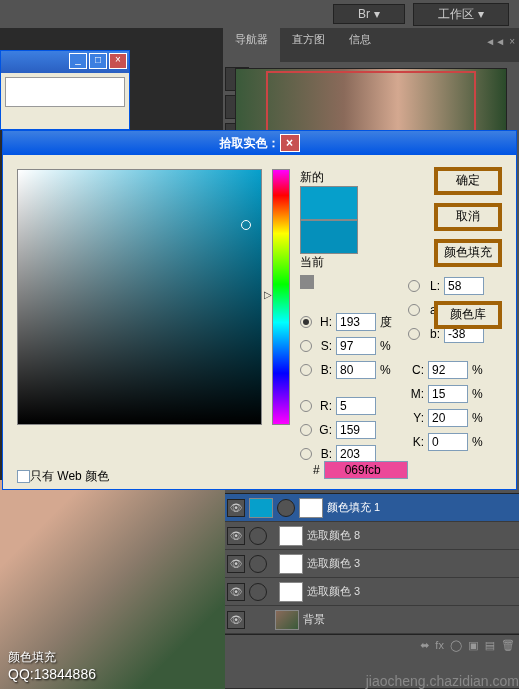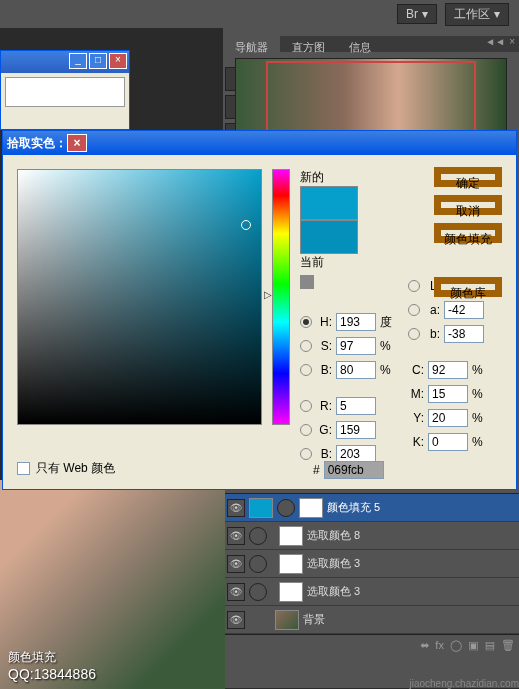--- a/index.html
+++ b/index.html
@@ -1,20 +1,20 @@
 <!DOCTYPE html>
 <html><head>
 <meta charset="utf-8">
 <style>
 *{box-sizing:border-box;margin:0;padding:0;font-family:"Microsoft YaHei",SimSun,sans-serif;font-size:12px}
 body{background:#2a2a2a;width:519px;height:689px;position:relative;overflow:hidden}
 .top-bar{background:#535353;height:28px;display:flex;justify-content:flex-end;align-items:center;padding:0 10px;gap:8px}
-.top-btn{background:#3a3a3a;border:1px solid #222;color:#ccc;padding:2px 8px;display:flex;align-items:center;gap:4px}
+.top-btn{background:#3a3a3a;border:1px solid #222;color:#ccc;padding:2px 24px;display:flex;align-items:center;gap:4px}
 .panel-area{position:absolute;top:28px;right:0;width:296px;height:660px;background:#535353}
-.panel-tabs{display:flex;background:#3a3a3a;height:16px;margin-top:8px}
+.panel-tabs{display:flex;background:#3a3a3a;height:34px;}
 .panel-tab{padding:4px 12px;color:#ccc;font-size:11px}
 .panel-tab.active{background:#535353}
 .panel-ctrl{position:absolute;right:4px;top:8px;display:flex;gap:4px}
 .panel-ctrl span{color:#999;font-size:10px}
 .nav-preview{margin:6px 12px;border:1px solid #222;height:90px;background:linear-gradient(90deg,#3a5a3a 0%,#8a6a5a 40%,#d4a890 60%,#2a4a2a 100%);position:relative}
 .nav-preview::before{content:'';position:absolute;top:2px;left:30px;right:30px;bottom:2px;border:2px solid #c44}
 .side-icons{position:absolute;left:0;top:38px;width:28px;display:flex;flex-direction:column;gap:2px}
 .side-icon{width:24px;height:24px;background:#3a3a3a;border:1px solid #222;margin:1px 2px}
 .layers-panel{position:absolute;bottom:0;left:0;right:0;height:195px;background:#535353;border-top:1px solid #222}
 .layer-row{display:flex;align-items:center;height:28px;border-bottom:1px solid #3a3a3a;padding:0 4px;gap:4px}
@@ -30,45 +30,45 @@
 .layers-bottom span{color:#999;font-size:11px}
 .bg-photo{position:absolute;left:0;top:480px;width:225px;height:210px;background:linear-gradient(135deg,#d4a890 20%,#8a7a6a 50%,#3a5a3a 80%)}
 .watermark{position:absolute;left:8px;bottom:8px;color:#fff;font-size:14px;text-shadow:1px 1px 2px #000}
 .watermark-sub{font-size:14px}
 .ruler-win{position:absolute;left:0;top:50px;width:130px;height:80px;background:#ece9d8;border:1px solid #0054e3}
 .ruler-title{background:linear-gradient(#3c7fe1,#2a5fc1);height:22px;display:flex;justify-content:flex-end;padding:2px;gap:2px}
 .win-btn{width:18px;height:16px;background:#c75050;color:#fff;text-align:center;font-size:10px;border:1px solid #fff}
 .win-btn.min{background:#3c7fe1}
 .ruler-body{background:#fff;height:30px;border:1px solid #999;margin:4px}
 .picker-dialog{position:absolute;left:2px;top:130px;width:515px;height:360px;background:#ece9d8;border:1px solid #0054e3;z-index:10}
-.picker-title{background:linear-gradient(#3c7fe1,#0054e3);height:24px;color:#fff;display:flex;align-items:center;justify-content:flex-start;padding:0 4px;font-weight:bold}
+.picker-title{background:linear-gradient(#3c7fe1,#0054e3);height:24px;color:#fff;display:flex;align-items:center;justify-content:center;padding:0 20px;font-weight:bold}
 .close-btn{width:20px;height:18px;background:#c75050;color:#fff;text-align:center;border:1px solid #fff;line-height:16px}
 .picker-body{padding:14px;display:flex;gap:10px}
 .sv-box{width:256px;height:256px;background:linear-gradient(to bottom,transparent,#000),linear-gradient(to right,#fff,#069fcb);position:relative;border:1px solid #888}
 .sv-marker{position:absolute;right:10px;top:50px;width:10px;height:10px;border:1px solid #fff;border-radius:50%}
 .hue-bar{width:18px;height:256px;background:linear-gradient(to bottom,#f0f,#f00 10%,#ff0 25%,#0f0 45%,#0ff 60%,#00f 80%,#f0f);border:1px solid #888;position:relative}
 .hue-arrow{position:absolute;left:-8px;top:120px;font-size:10px;color:#333}
 .preview-col{display:flex;flex-direction:column;align-items:flex-start;gap:0}
 .preview-box{width:58px;height:34px;background:#069fcb;border:1px solid #888}
 .preview-box.old{background:#0590bb}
 .cube-icon{width:14px;height:14px;background:#888;margin:4px 0}
 .fields{display:flex;flex-direction:column;gap:6px;margin-top:4px}
 .field-row{display:flex;align-items:center;gap:4px}
 .radio{width:12px;height:12px;border:1px solid #888;border-radius:50%}
 .radio.checked::after{content:'';display:block;width:6px;height:6px;background:#333;border-radius:50%;margin:2px}
 .field-label{width:16px;text-align:right}
 .field-input{width:40px;height:18px;border:1px solid #7f9db9;background:#fff;padding:0 3px;text-align:left}
 .unit{width:14px}
 .btns-col{display:flex;flex-direction:column;gap:8px;position:absolute;right:14px;top:36px}
-.dlg-btn{width:68px;height:20px;background:#ece9d8;border:7px solid #a16207;text-align:center;line-height:18px}
-.web-check{position:absolute;left:14px;bottom:12px;display:flex;align-items:center;gap:6px}
+.dlg-btn{width:68px;height:28px;background:#ece9d8;border:4px solid #a16207;text-align:center;line-height:18px}
+.web-check{position:absolute;left:14px;bottom:4px;display:flex;align-items:center;}
 .checkbox{width:13px;height:13px;border:1px solid #7f9db9;background:#fff}
 .hex-row{position:absolute;left:310px;bottom:10px;display:flex;align-items:center;gap:4px}
-.hex-input{width:60px;height:18px;border:1px solid #7f9db9;background:#a3a3a3;padding:0 3px}
-.footer{position:absolute;bottom:0;right:0;font-size:10px;color:#888}
+.hex-input{width:84px;height:18px;border:1px solid #7f9db9;background:#ec4899;padding:0 20px}
+.footer{position:absolute;bottom:0;right:0;font-size:14px;color:#888}
 </style>
 </head>
 <body>
 
 <div class="top-bar">
   <div class="top-btn"><span>Br</span>▾</div>
   <div class="top-btn"><span>工作区</span> ▾</div>
 </div>
 
 <div class="ruler-win">
@@ -96,21 +96,21 @@
     <div class="panel-tab">信息</div>
   </div>
   <div class="nav-preview"></div>
 
   <div class="layers-panel">
     <div class="layer-row selected">
       <span class="eye">👁</span>
       <span class="thumb color"></span>
       <span class="adj"></span>
       <span class="thumb"></span>
-      <span class="layer-name">颜色填充 5</span>
+      <span class="layer-name">颜色填充 1</span>
     </div>
     <div class="layer-row">
       <span class="eye">👁</span>
       <span class="adj"></span>
       <span style="width:4px"></span>
       <span class="thumb"></span>
       <span class="layer-name">选取颜色 8</span>
     </div>
     <div class="layer-row">
       <span class="eye">👁</span>

